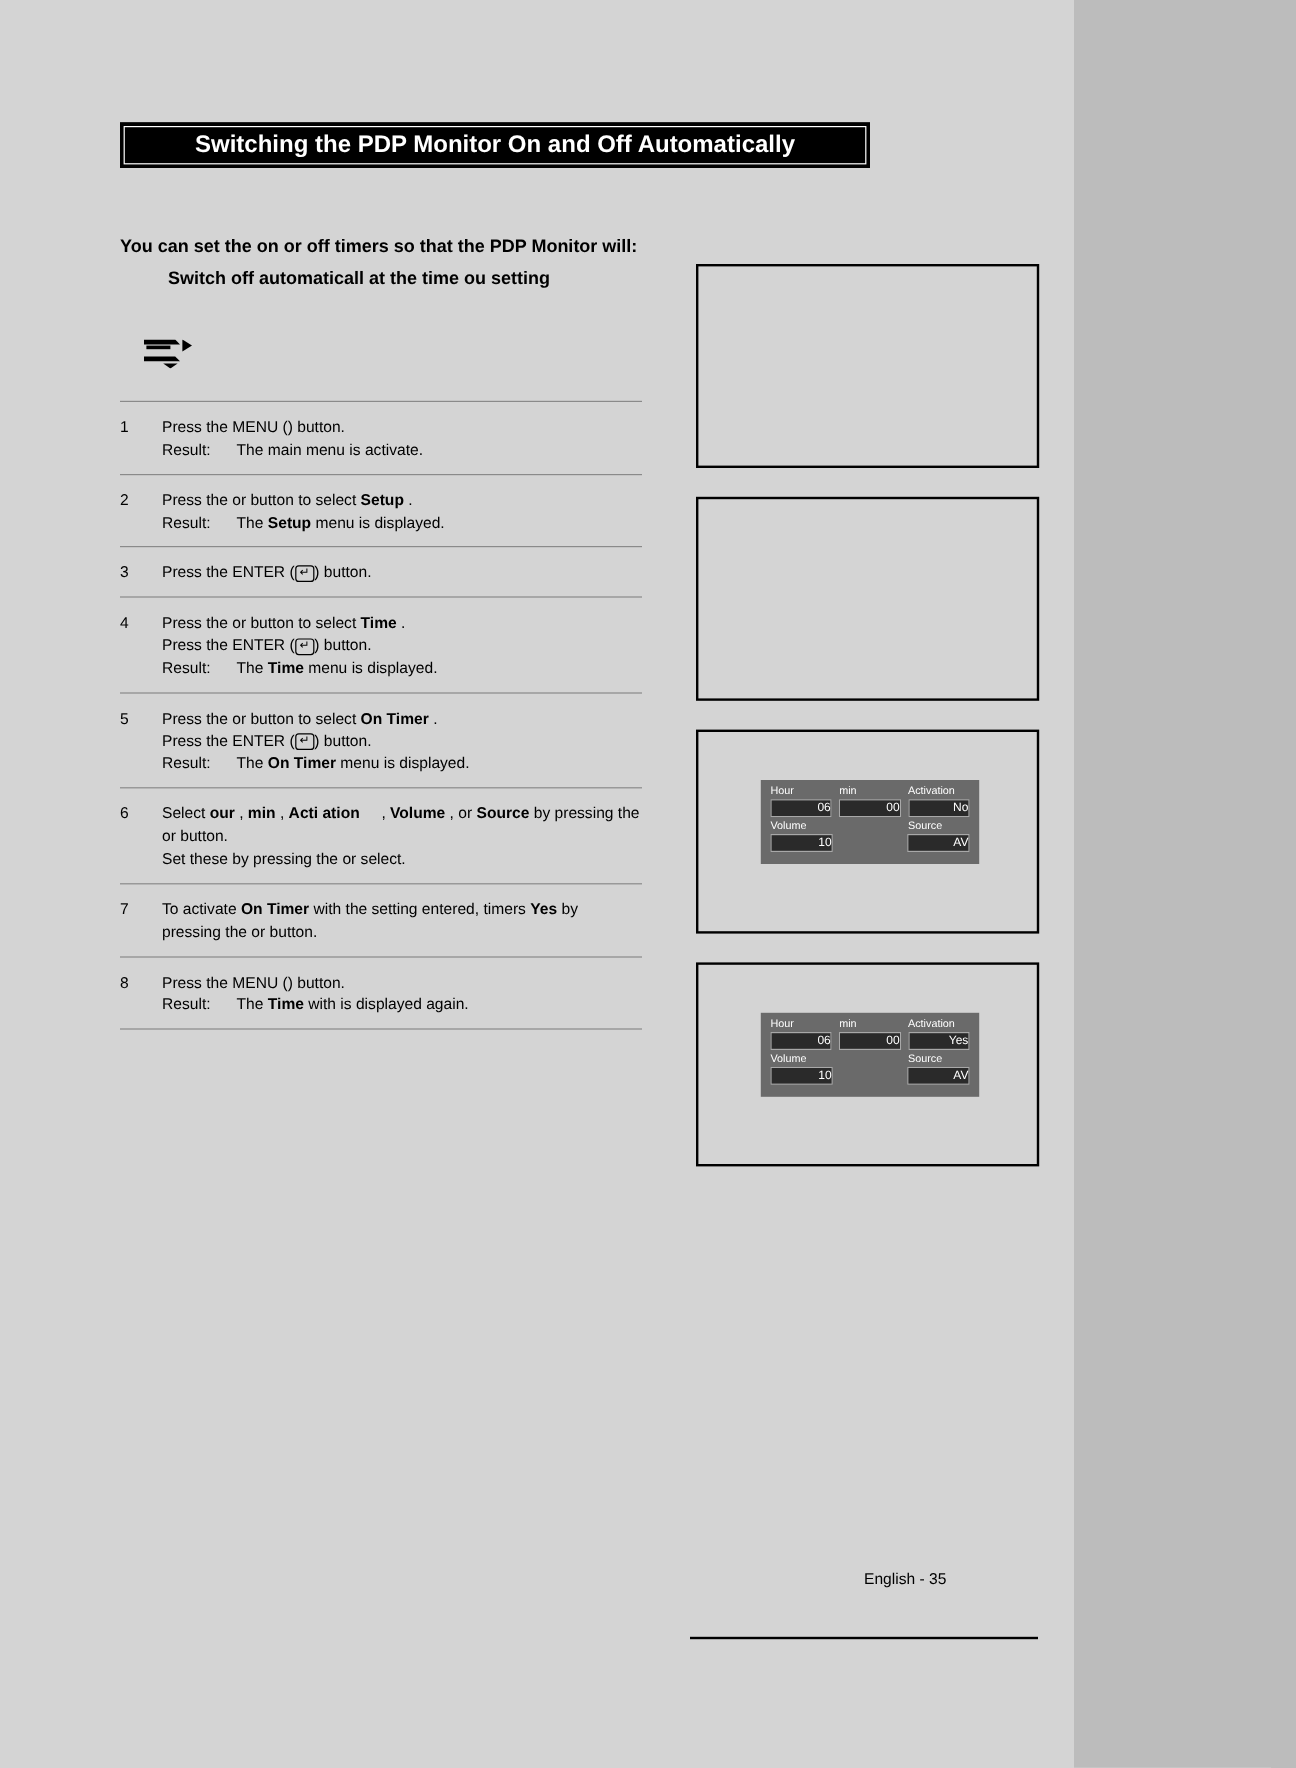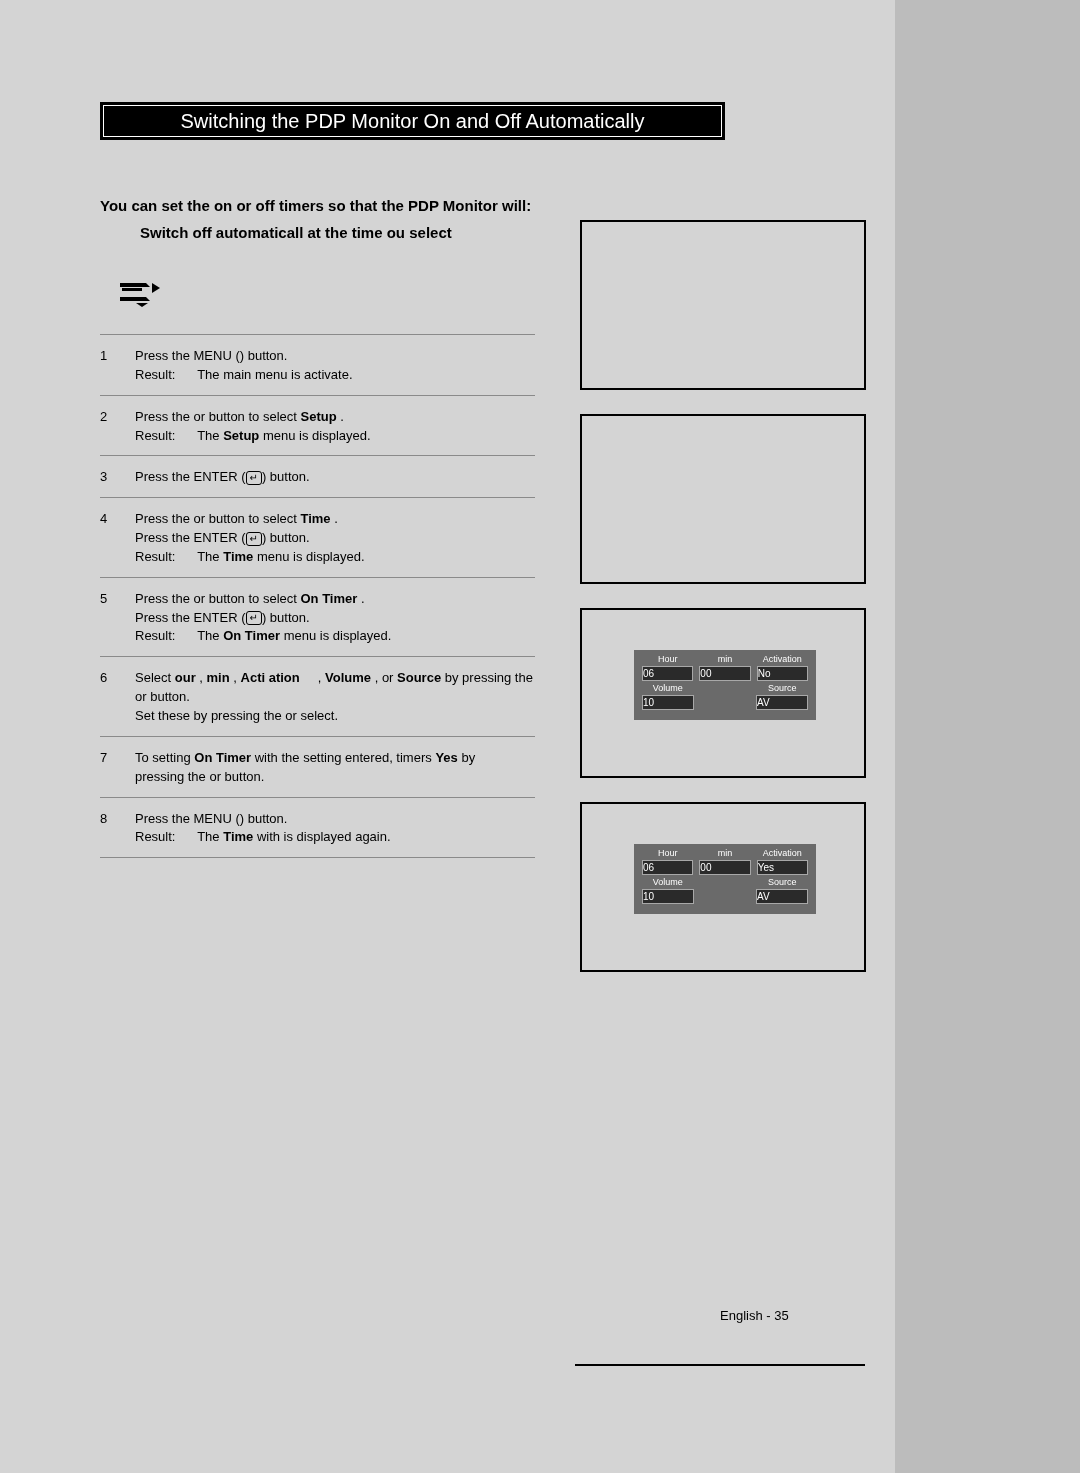--- a/index.html
+++ b/index.html
@@ -25,21 +25,21 @@
     background: #bcbcbc;
   }
   .title-box {
     position: absolute;
     left: 100px; top: 102px;
     width: 625px; height: 38px;
     border: 3px solid #000;
     background: #000;
     color: #fff;
     font-size: 20px;
-    font-weight: normal;
+    font-weight: bold;
     display: flex;
     align-items: flex-start;
     justify-content: center;
   }
   .title-box .inner {
     width: 100%; height: 100%;
     display: flex;
     align-items: center;
     justify-content: center;
     border: 1px solid #fff;
@@ -110,24 +110,24 @@
     padding: 4px 8px 8px 8px;
     color: #fff;
     font-size: 10px;
   }
   .osd-row {
     display: flex;
     justify-content: space-between;
     gap: 6px;
     margin-bottom: 2px;
   }
-  .osd-row.labels span { flex: 1; text-align: center; font-size: 9px; }
+  .osd-row.labels span { flex: 1; text-align: left; font-size: 9px; }
   .osd-row.values span {
     flex: 1;
-    text-align: left;
+    text-align: right;
     background: #2a2a2a;
     border: 1px solid #a8a8a8;
     font-size: 10px;
     padding: 1px 0;
     position: relative;
   }
   .osd-row.values.two span { flex: 1; }
   .osd-row.values.two .empty { background: transparent; border: none; }
   .footer {
     position: absolute;
@@ -150,21 +150,21 @@
   <div class="title-box">
     <div class="inner">
       <span>Switching the PDP Monitor On and Off Automatically</span>
     </div>
   </div>
 
   <div class="intro">
     <b>You can set the on or off timers so that the PDP Monitor will:</b>
     <div class="bullet-row">
       <span class="bullet-char"></span>
-      <b>Switch off automaticall at the time ou select</b>
+      <b>Switch off automaticall at the time ou setting</b>
     </div>
   </div>
 
   <div class="note-row">
     <span class="note-symbol"></span>
     <span class="menu-icon">
       <svg width="44" height="24" viewBox="0 0 44 24">
         <path d="M0 0 h26 l4 4 h-30 z" fill="#000"></path>
         <rect x="2" y="5" width="20" height="3" fill="#000"></rect>
         <path d="M32 0 l8 5 l-8 5 z" fill="#000"></path>
@@ -222,21 +222,21 @@
       <div class="step-body">
         <span>Select  </span><b>our</b><span> , </span><b>min</b><span> , </span><b>Acti  ation</b>&nbsp;&nbsp;&nbsp;&nbsp;<span> , </span><b>Volume</b><span> , </span><span> or </span><b>Source</b><span>   by pressing the</span><br>
         <span>   or      button.</span><br>
         <span>Set these by pressing the      or      select.</span>
       </div>
     </div>
     <hr>
     <div class="step">
       <div class="step-num">7</div>
       <div class="step-body">
-        <span>To setting </span><b>On Timer</b><span>   with the setting entered, timers </span><b>Yes</b><span>  by</span><br>
+        <span>To activate </span><b>On Timer</b><span>   with the setting entered, timers </span><b>Yes</b><span>  by</span><br>
         <span>pressing the      or      button.</span>
       </div>
     </div>
     <hr>
     <div class="step">
       <div class="step-num">8</div>
       <div class="step-body">
         <span>Press the MENU (</span><span></span><span>) button.</span><br>
         <span class="result-label">Result</span>:&nbsp;&nbsp;&nbsp;&nbsp;&nbsp;&nbsp;<span>The </span><b>Time</b><span>  with is displayed again.</span>
       </div>

